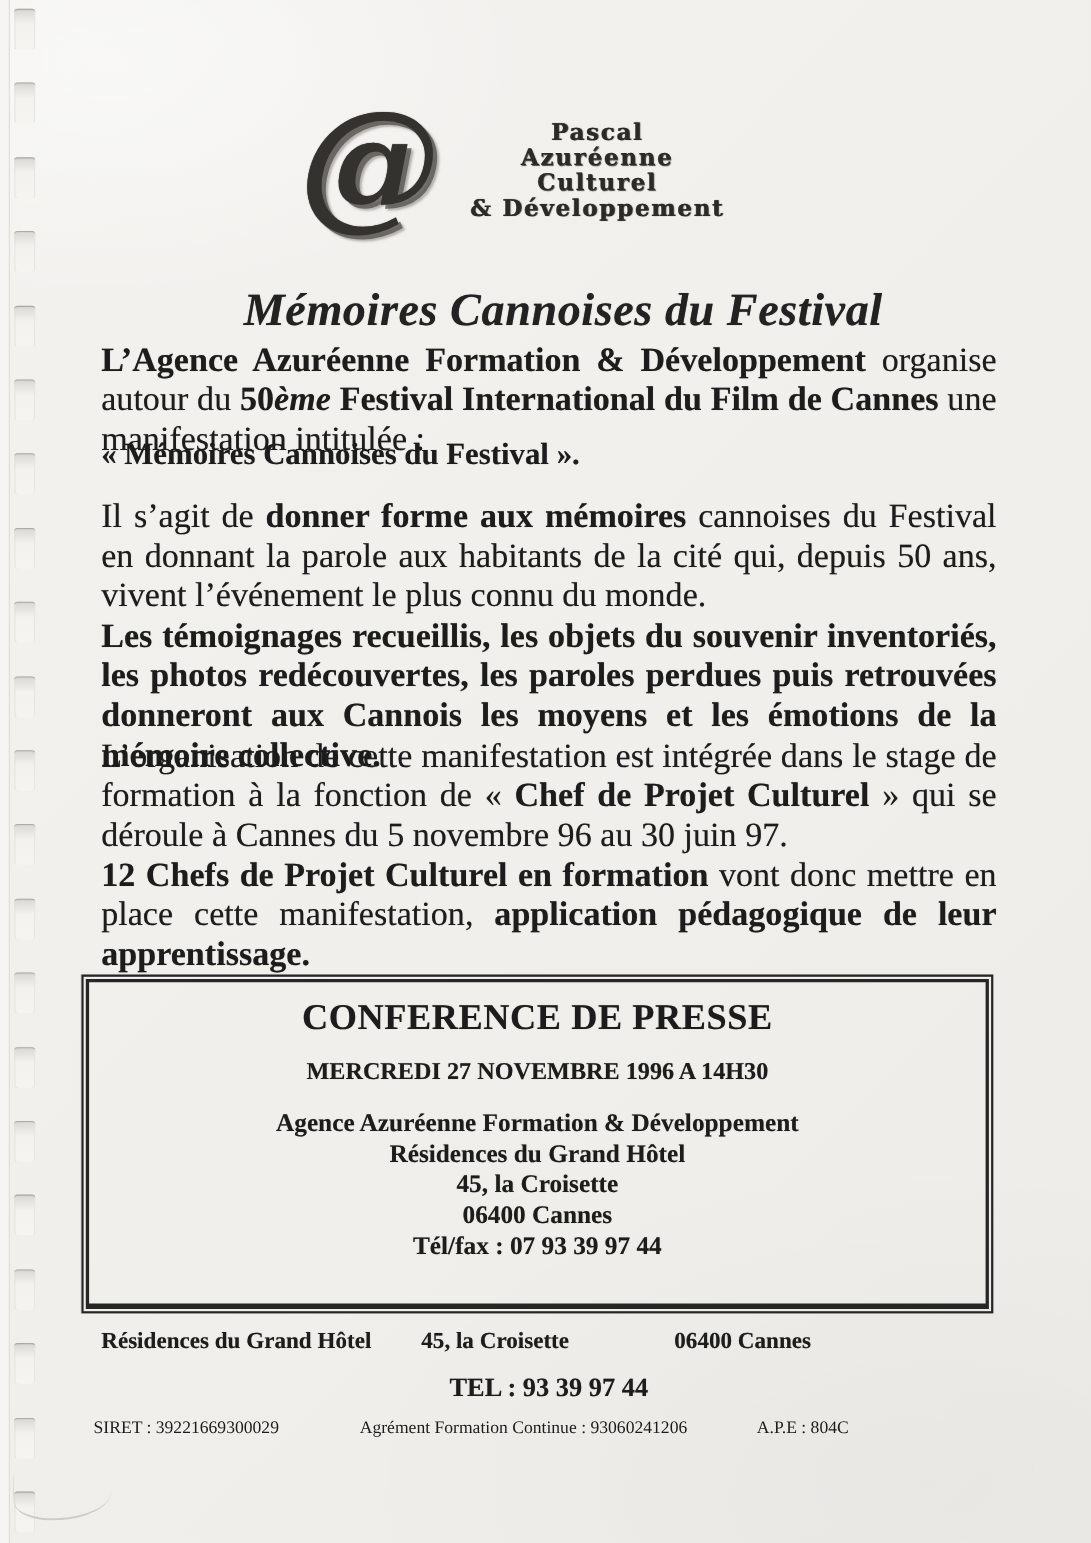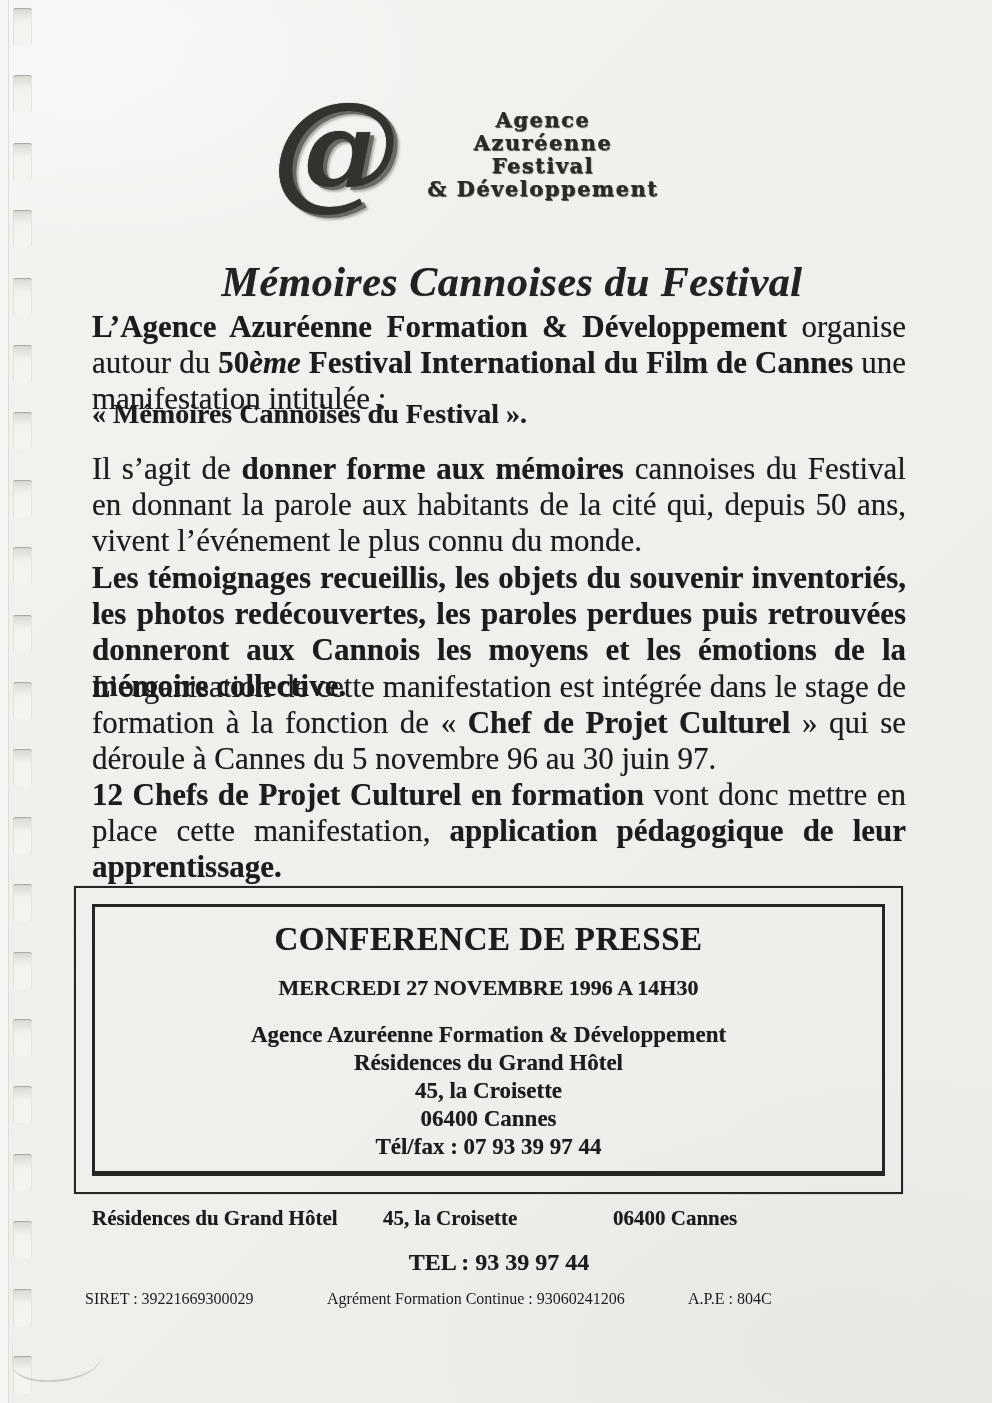--- a/index.html
+++ b/index.html
@@ -61,21 +61,21 @@
     font-size:28px;font-weight:bold;
   }
   .p2{top:451px;}
   .p3{top:560px;font-weight:bold;}
   .p4{top:669px;}
   .p5{top:777px;}
 
   
   .press-box{
     position:absolute;left:74px;top:886px;width:829px;height:308px;
-    border:2px solid #262626;padding:16px;box-sizing:border-box;
+    border:2px solid #262626;padding:2px;box-sizing:border-box;
     box-shadow:0 0 1px rgba(30,30,30,.5);
   }
   .press-inner{
     width:100%;height:100%;box-sizing:border-box;
     border:3px solid #262626;border-bottom-width:5px;
     text-align:center;overflow:hidden;
   }
   .press-heading{margin:13px 0 0;font-size:33px;line-height:38px;font-weight:bold;letter-spacing:.5px;}
   .press-date{margin:15px 0 0;font-size:22px;line-height:30px;font-weight:bold;}
   .press-lines{margin:18px 0 0;font-size:23px;line-height:28px;font-weight:bold;text-align:center;}
@@ -116,23 +116,23 @@
       <div class="hole" style="top: 1086.4px;"></div>
       <div class="hole" style="top: 1153.8px;"></div>
       <div class="hole" style="top: 1221.2px;"></div>
       <div class="hole" style="top: 1288.6px;"></div>
       <div class="hole" style="top: 1356px;"></div>
     </div>
   <div class="tear-curl"></div>
 
   <div class="logo-at">@</div>
   <div class="logo-text">
-    <div>Agence</div>
+    <div>Pascal</div>
     <div>Azuréenne</div>
-    <div>Festival</div>
+    <div>Culturel</div>
     <div>&amp; Développement</div>
   </div>
 
   <h1 class="doc-title">Mémoires Cannoises du Festival</h1>
 
   <p class="para p1 soft"><span class="b">L’Agence Azuréenne  Formation &amp; Développement</span><span> organise autour du </span><span class="b">50</span><span class="b i">ème</span><span class="b"> Festival International du Film de Cannes</span><span> une manifestation intitulée :</span></p>
 
   <p class="center-sub soft">« Mémoires Cannoises du Festival ».</p>
 
   <p class="para p2 soft"><span>Il s’agit de </span><span class="b">donner forme aux mémoires</span><span> cannoises du Festival en donnant la parole aux habitants de la cité qui, depuis 50 ans, vivent l’événement le plus connu du monde.</span></p>

